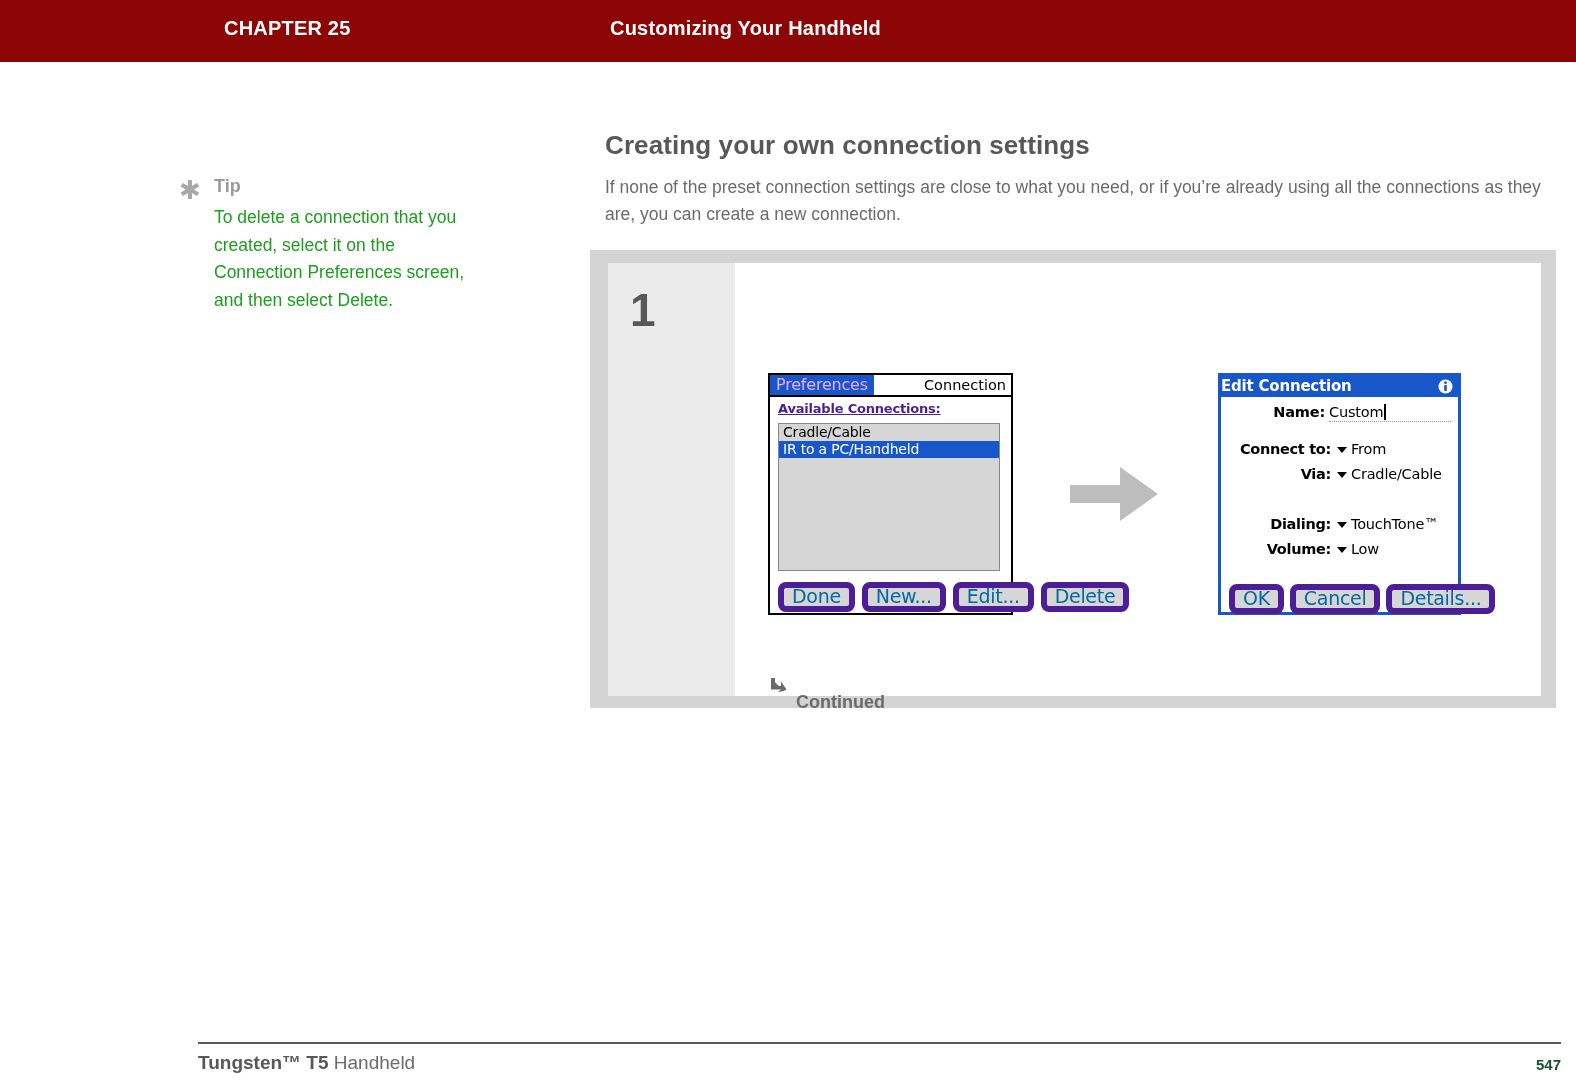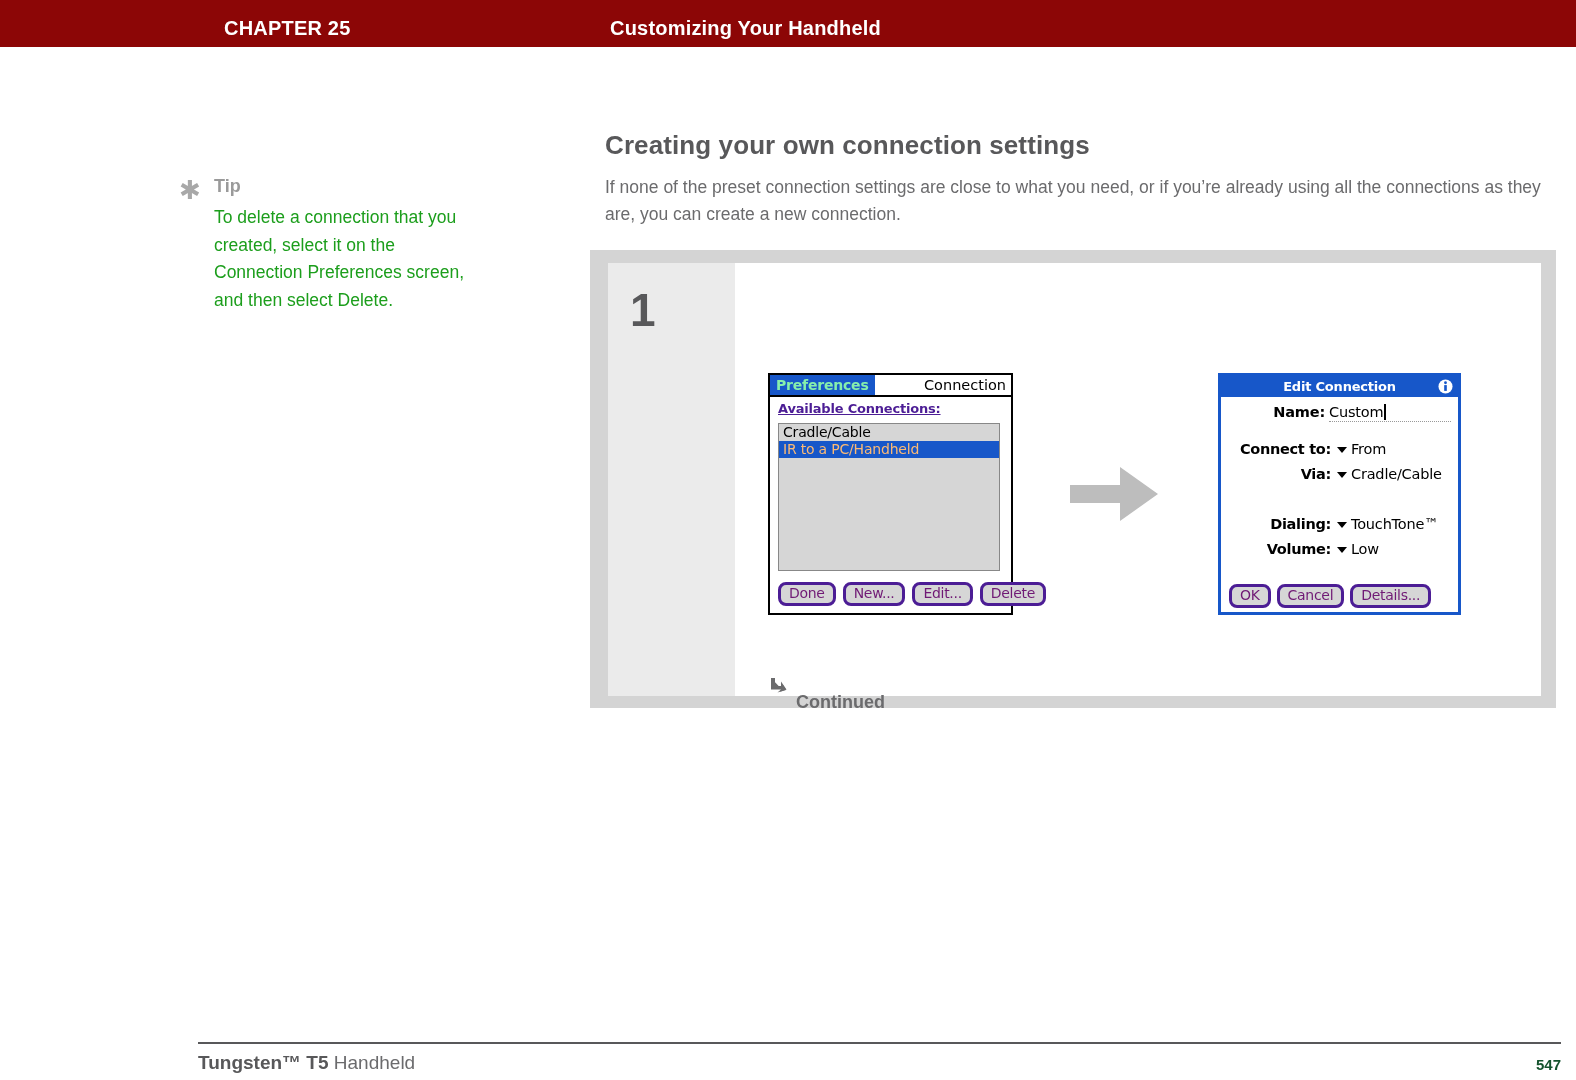--- a/index.html
+++ b/index.html
@@ -14,21 +14,21 @@
     position: relative;
     overflow: hidden;
     -webkit-font-smoothing: antialiased;
   }
 
   
   .chapter-bar {
     position: absolute;
     left: 0; top: 0;
     width: 1576px;
-    height: 47px;
+    height: 62px;
     background: #8c0606;
     color: #ffffff;
   }
   .chapter-bar .chapter-label {
     position: absolute;
     left: 224px;
     top: 17px;
     font-size: 20px;
     font-weight: bold;
     letter-spacing: 0.2px;
@@ -193,23 +193,23 @@
     background: #ffffff;
     border-bottom: 2px solid #000000;
     box-sizing: border-box;
   }
   .prefs-tab {
     position: absolute;
     left: 0; top: 0;
     height: 20px;
     padding: 0 6px 0 6px;
     background: #1757c9;
-    color: #86efac;
-    font-size: 14px;
-    font-weight: bold;
+    color: #f0abfc;
+    font-size: 16px;
+    font-weight: normal;
     line-height: 20px;
     letter-spacing: -0.2px;
   }
   .prefs-tab-right {
     position: absolute;
     right: 5px;
     top: 0;
     height: 20px;
     line-height: 20px;
     font-size: 14.5px;
@@ -239,35 +239,35 @@
     height: 17px;
     line-height: 17px;
     padding-left: 4px;
     font-size: 14px;
     color: #000000;
     letter-spacing: -0.2px;
     white-space: nowrap;
   }
   .prefs-list-item.selected {
     background: #1757c9;
-    color: #fdba74;
+    color: #ffffff;
   }
   .prefs-buttons {
     position: absolute;
     left: 8px;
     top: 207px;
     display: flex;
     gap: 7px;
   }
   .pda-btn {
-    border: 3px solid #4c1d95;
+    border: 6px solid #4c1d95;
     border-radius: 8px;
     background: #d6d6d6;
-    font-size: 14px;
-    color: #701a75;
+    font-size: 19px;
+    color: #0369a1;
     padding: 1px 8px 2px 8px;
     line-height: 15px;
     letter-spacing: -0.3px;
     white-space: nowrap;
   }
 
   
   .edit-screen {
     left: 610px;
     top: 110px;
@@ -284,23 +284,23 @@
     height: 21px;
     background: #1757c9;
   }
   .edit-title {
     position: absolute;
     left: 0;
     top: 0;
     width: 237px;
     height: 21px;
     line-height: 21px;
-    text-align: center;
+    text-align: left;
     color: #ffffff;
-    font-size: 13px;
+    font-size: 15px;
     font-weight: bold;
     letter-spacing: -0.2px;
   }
   .info-icon {
     position: absolute;
     right: 5px;
     top: 3px;
     width: 15px;
     height: 15px;
   }

